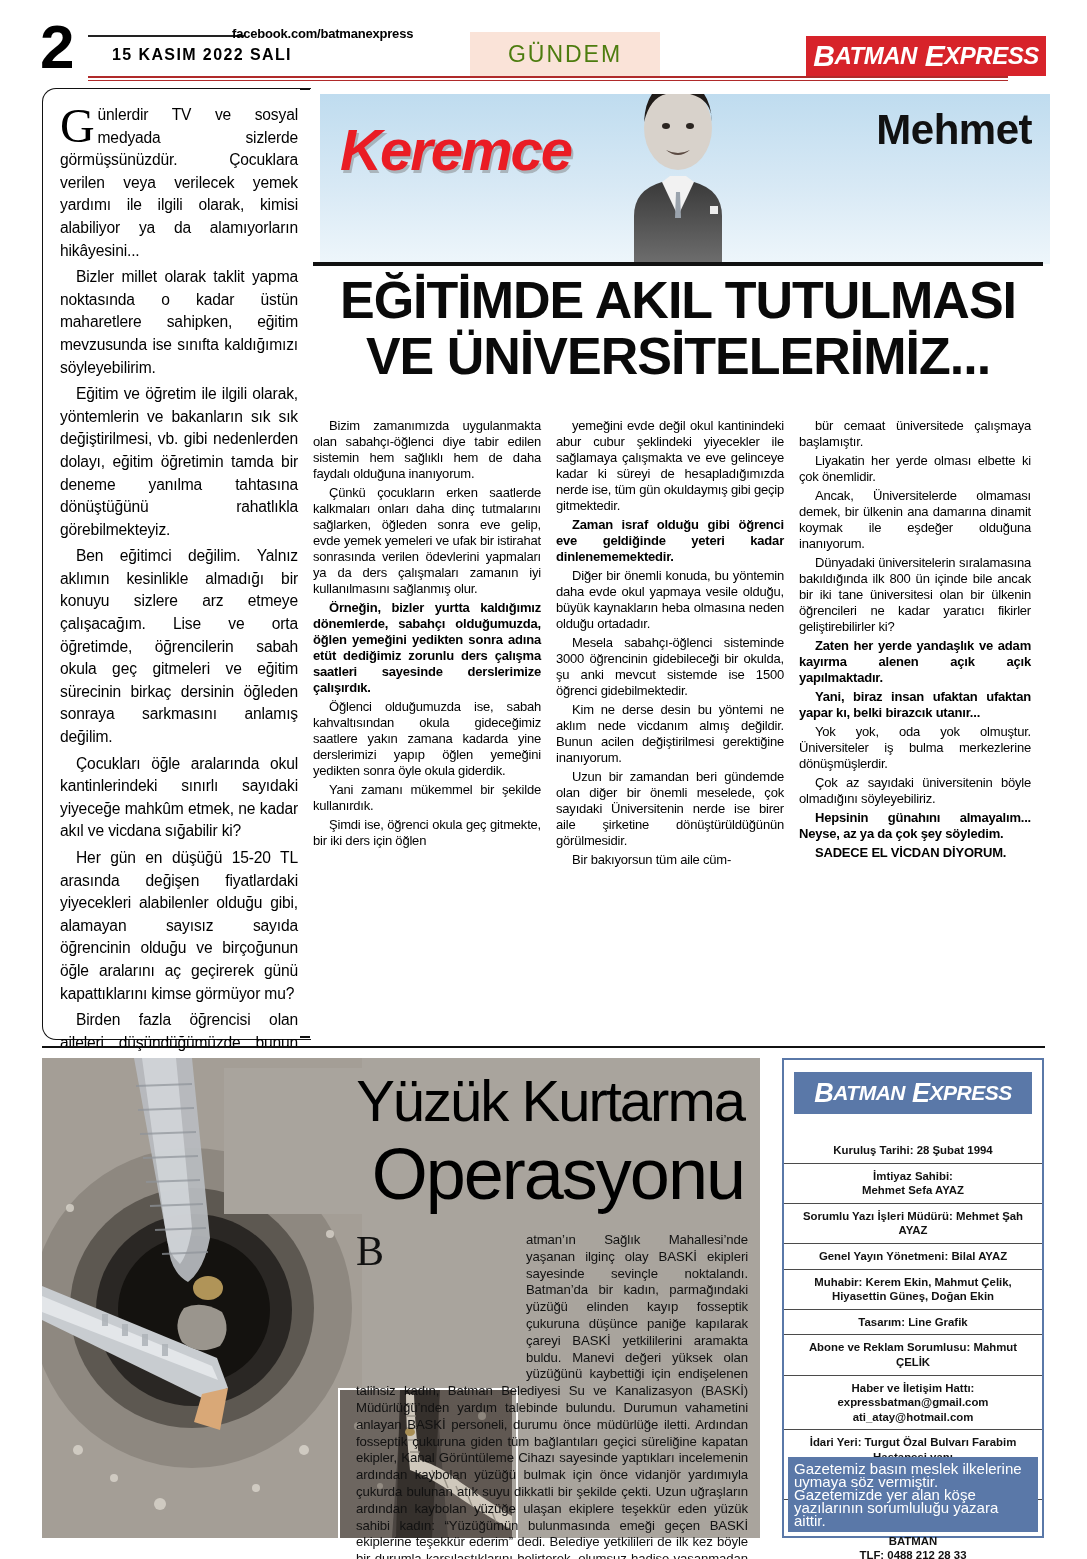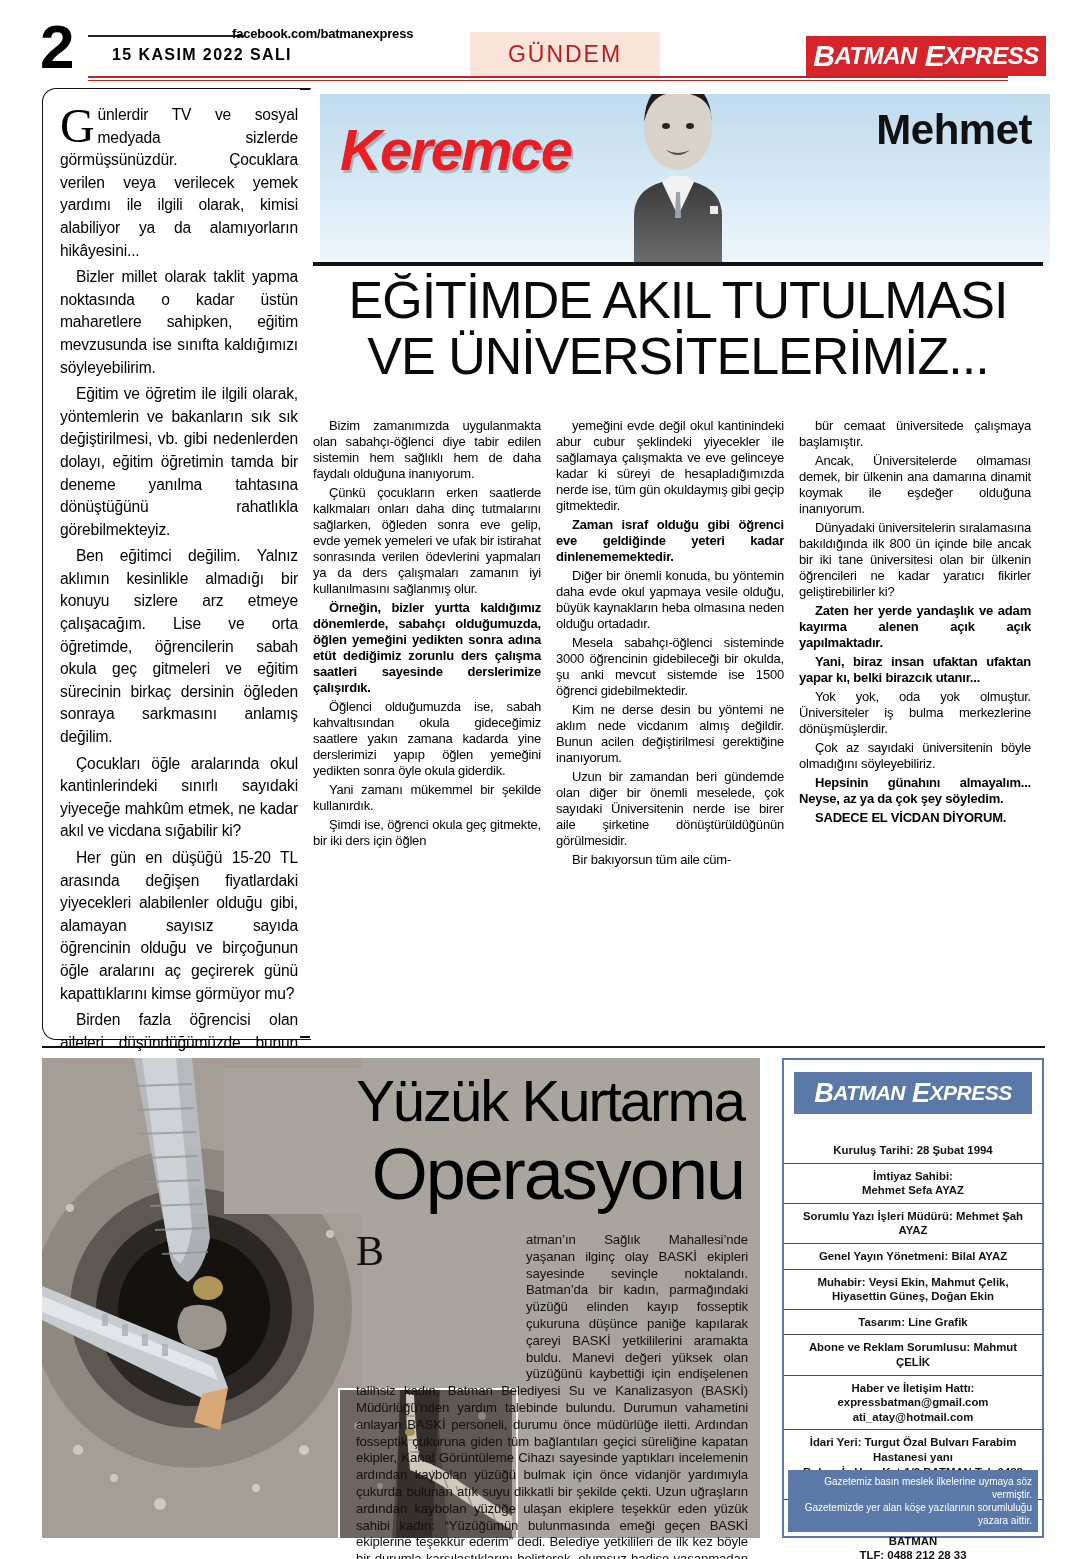--- a/index.html
+++ b/index.html
@@ -16,21 +16,21 @@
     line-height:62px;letter-spacing:-2px;font-family:"Liberation Sans",sans-serif;
   }
   .hdr-rule-thin{position:absolute;left:88px;top:35px;width:156px;height:2px;background:#222;}
   .hdr-fb{position:absolute;left:232px;top:26px;font-size:13px;font-weight:600;letter-spacing:-0.2px;}
   .hdr-date{position:absolute;left:112px;top:46px;font-size:16px;font-weight:700;letter-spacing:1.4px;}
   .hdr-rule-red1{position:absolute;left:88px;top:76px;width:920px;height:2px;background:#b02a2a;}
   .hdr-rule-red2{position:absolute;left:88px;top:80px;width:920px;height:1px;background:#b02a2a;}
   .gundem{
     position:absolute;left:470px;top:32px;width:190px;height:44px;background:#fae3d8;
     display:flex;align-items:center;justify-content:center;
-    font-size:23px;letter-spacing:2px;font-weight:500;color:#b91c1c;
+    font-size:23px;letter-spacing:2px;font-weight:500;color:#4d7c0f;
   }
   .be-top{
     position:absolute;left:806px;top:36px;width:240px;height:40px;background:#d7232a;
     display:flex;align-items:center;justify-content:center;overflow:hidden;
   }
   .be-top .lg{color:#fff;font-weight:700;font-style:italic;letter-spacing:-0.5px;white-space:nowrap;}
   .be-top .big{font-size:30px;}
   .be-top .sm{font-size:24px;}
 
   
@@ -51,21 +51,21 @@
   }
   .portrait{
     position:absolute;left:268px;top:-28px;width:180px;height:198px;
   }
   .portrait svg{display:block;}
   .banner-base{position:absolute;left:313px;top:262px;width:730px;height:4px;background:#111;}
 
   
   .headline{
     position:absolute;left:313px;top:272px;width:730px;text-align:center;
-    font-size:52px;line-height:56px;font-weight:400;letter-spacing:-1px;color:#0a0a0a;
+    font-size:52px;line-height:56px;font-weight:700;letter-spacing:-1px;color:#0a0a0a;
   }
 
   
   .lead-col{
     position:absolute;left:60px;top:104px;width:238px;
     font-size:15.6px;line-height:22.6px;text-align:justify;
     letter-spacing:-0.15px;
   }
   .lead-col p{margin:0 0 4px 0;text-indent:16px;}
   .dropcap{
@@ -130,21 +130,21 @@
   .mast-logo .lg{color:#fff;font-weight:700;font-style:italic;white-space:nowrap;letter-spacing:-0.5px;}
   .mast-logo .big{font-size:27px;}
   .mast-logo .sm{font-size:21px;}
   .mrow{padding:5px 8px;text-align:center;font-size:11.4px;line-height:14.6px;color:#111;
         border-bottom:1.5px solid #4b4b4b;font-weight:600;}
   .mrow.first{border-top:none;margin-top:24px;}
   .mrow.nb{border-bottom:none;}
   .mrow .ln{display:block;}
   .mast-note{
     position:absolute;left:4px;right:4px;bottom:4px;background:#5a78a8;color:#fff;
-    font-size:10px;line-height:13px;text-align:right;padding:5px 6px;
+    font-size:15px;line-height:13px;text-align:left;padding:5px 6px;
   }
 </style>
 </head>
 <body>
 
 <div class="page">
 
   <div class="hdr">
     <div class="pagenum">2</div>
     <div class="hdr-rule-thin"></div>
@@ -221,20 +221,21 @@
         <p>yemeğini evde değil okul kantinindeki abur cubur şeklindeki yiyecekler ile sağlamaya çalışmakta ve eve gelinceye kadar ki süreyi de hesapladığımızda nerde ise, tüm gün okuldaymış gibi geçip gitmektedir.</p>
         <p class="b">Zaman israf olduğu gibi öğrenci eve geldiğinde yeteri kadar dinlenememektedir.</p>
         <p>Diğer bir önemli konuda, bu yöntemin daha evde okul yapmaya vesile olduğu, büyük kaynakların heba olmasına neden olduğu ortadadır.</p>
         <p>Mesela sabahçı-öğlenci sisteminde 3000 öğrencinin gidebileceği bir okulda, şu anki mevcut sistemde ise 1500 öğrenci gidebilmektedir.</p>
         <p>Kim ne derse desin bu yöntemi ne aklım nede vicdanım almış değildir. Bunun acilen değiştirilmesi gerektiğine inanıyorum.</p>
         <p>Uzun bir zamandan beri gündemde olan diğer bir önemli meselede, çok sayıdaki Üniversitenin nerde ise birer aile şirketine dönüştürüldüğünün görülmesidir.</p>
         <p>Bir bakıyorsun tüm aile cüm-</p>
       </div>
     <div class="bcol c3">
         <p>bür cemaat üniversitede çalışmaya başlamıştır.</p>
+        <p>Liyakatin her yerde olması elbette ki çok önemlidir.</p>
         <p>Ancak, Üniversitelerde olmaması demek, bir ülkenin ana damarına dinamit koymak ile eşdeğer olduğuna inanıyorum.</p>
         <p>Dünyadaki üniversitelerin sıralamasına bakıldığında ilk 800 ün içinde bile ancak bir iki tane üniversitesi olan bir ülkenin öğrencileri ne kadar yaratıcı fikirler geliştirebilirler ki?</p>
         <p class="b">Zaten her yerde yandaşlık ve adam kayırma alenen açık açık yapılmaktadır.</p>
         <p class="b">Yani, biraz insan ufaktan ufaktan yapar kı, belki birazcık utanır...</p>
         <p>Yok yok, oda yok olmuştur. Üniversiteler iş bulma merkezlerine dönüşmüşlerdir.</p>
         <p>Çok az sayıdaki üniversitenin böyle olmadığını söyleyebiliriz.</p>
         <p class="b">Hepsinin günahını almayalım... Neyse, az ya da çok şey söyledim.</p>
         <p class="b">SADECE EL VİCDAN DİYORUM.</p>
       </div>
   </div>
@@ -340,21 +341,21 @@
           <span class="ln">İmtiyaz Sahibi:</span>
           <span class="ln">Mehmet Sefa AYAZ</span>
         </div>
         <div class="mrow">
           <span class="ln">Sorumlu Yazı İşleri Müdürü: Mehmet Şah AYAZ</span>
         </div>
         <div class="mrow">
           <span class="ln">Genel Yayın Yönetmeni: Bilal AYAZ</span>
         </div>
         <div class="mrow">
-          <span class="ln">Muhabir: Veysi Ekin, Mahmut Çelik,</span>
+          <span class="ln">Muhabir: Kerem Ekin, Mahmut Çelik,</span>
           <span class="ln">Hiyasettin Güneş, Doğan Ekin</span>
         </div>
         <div class="mrow">
           <span class="ln">Tasarım: Line Grafik</span>
         </div>
         <div class="mrow">
           <span class="ln">Abone ve Reklam Sorumlusu: Mahmut ÇELİK</span>
         </div>
         <div class="mrow">
           <span class="ln">Haber ve İletişim Hattı:</span>

